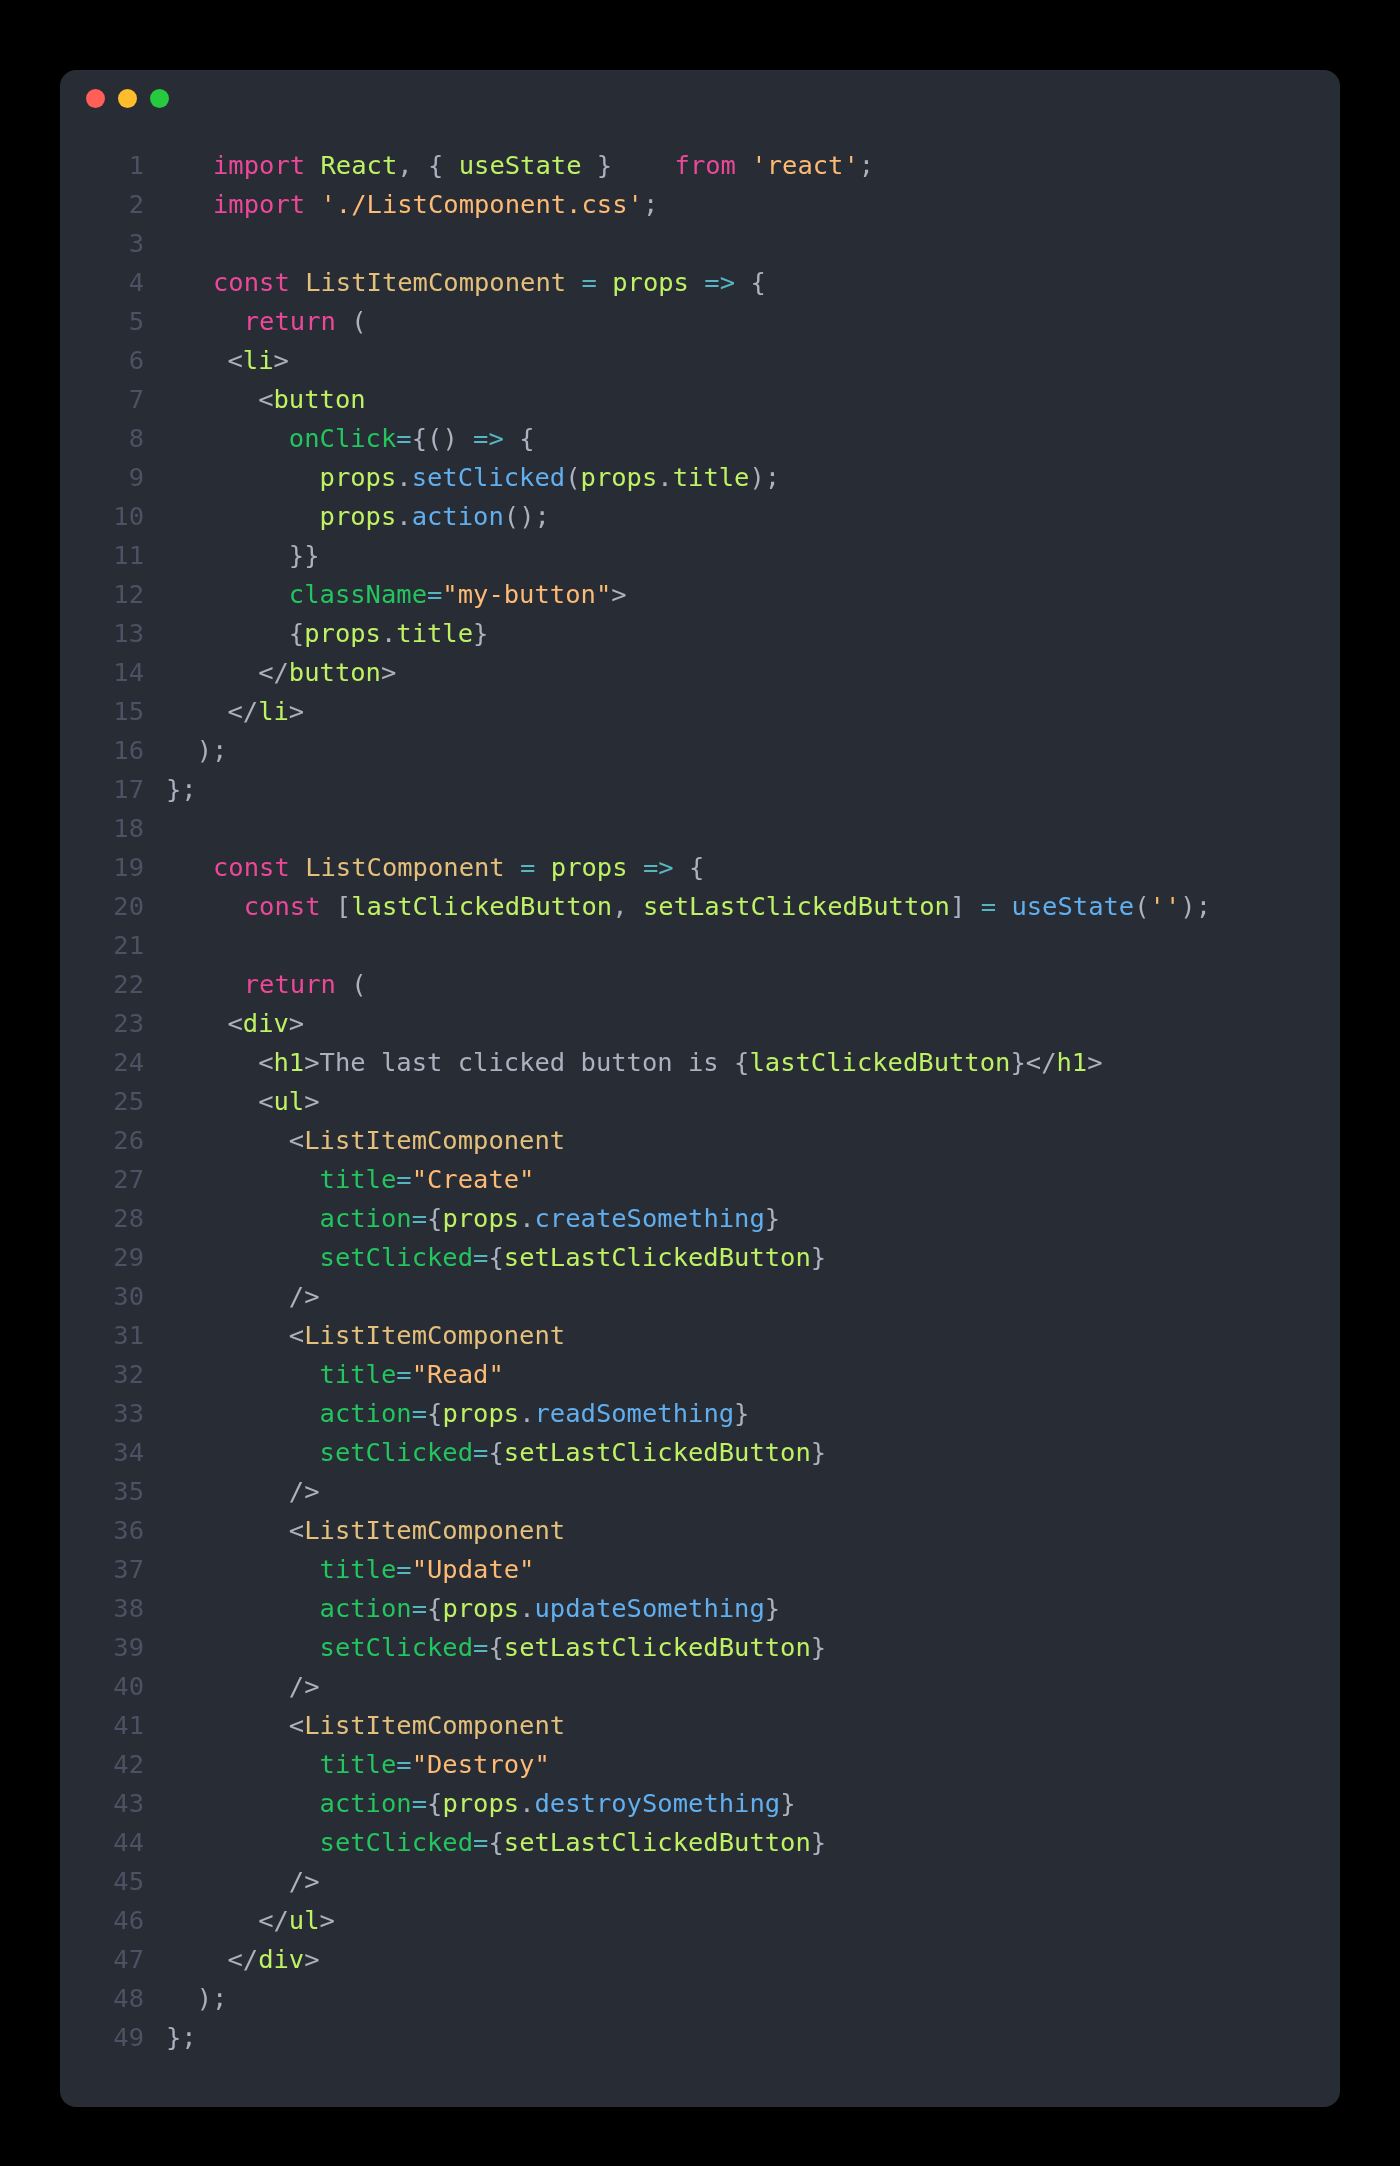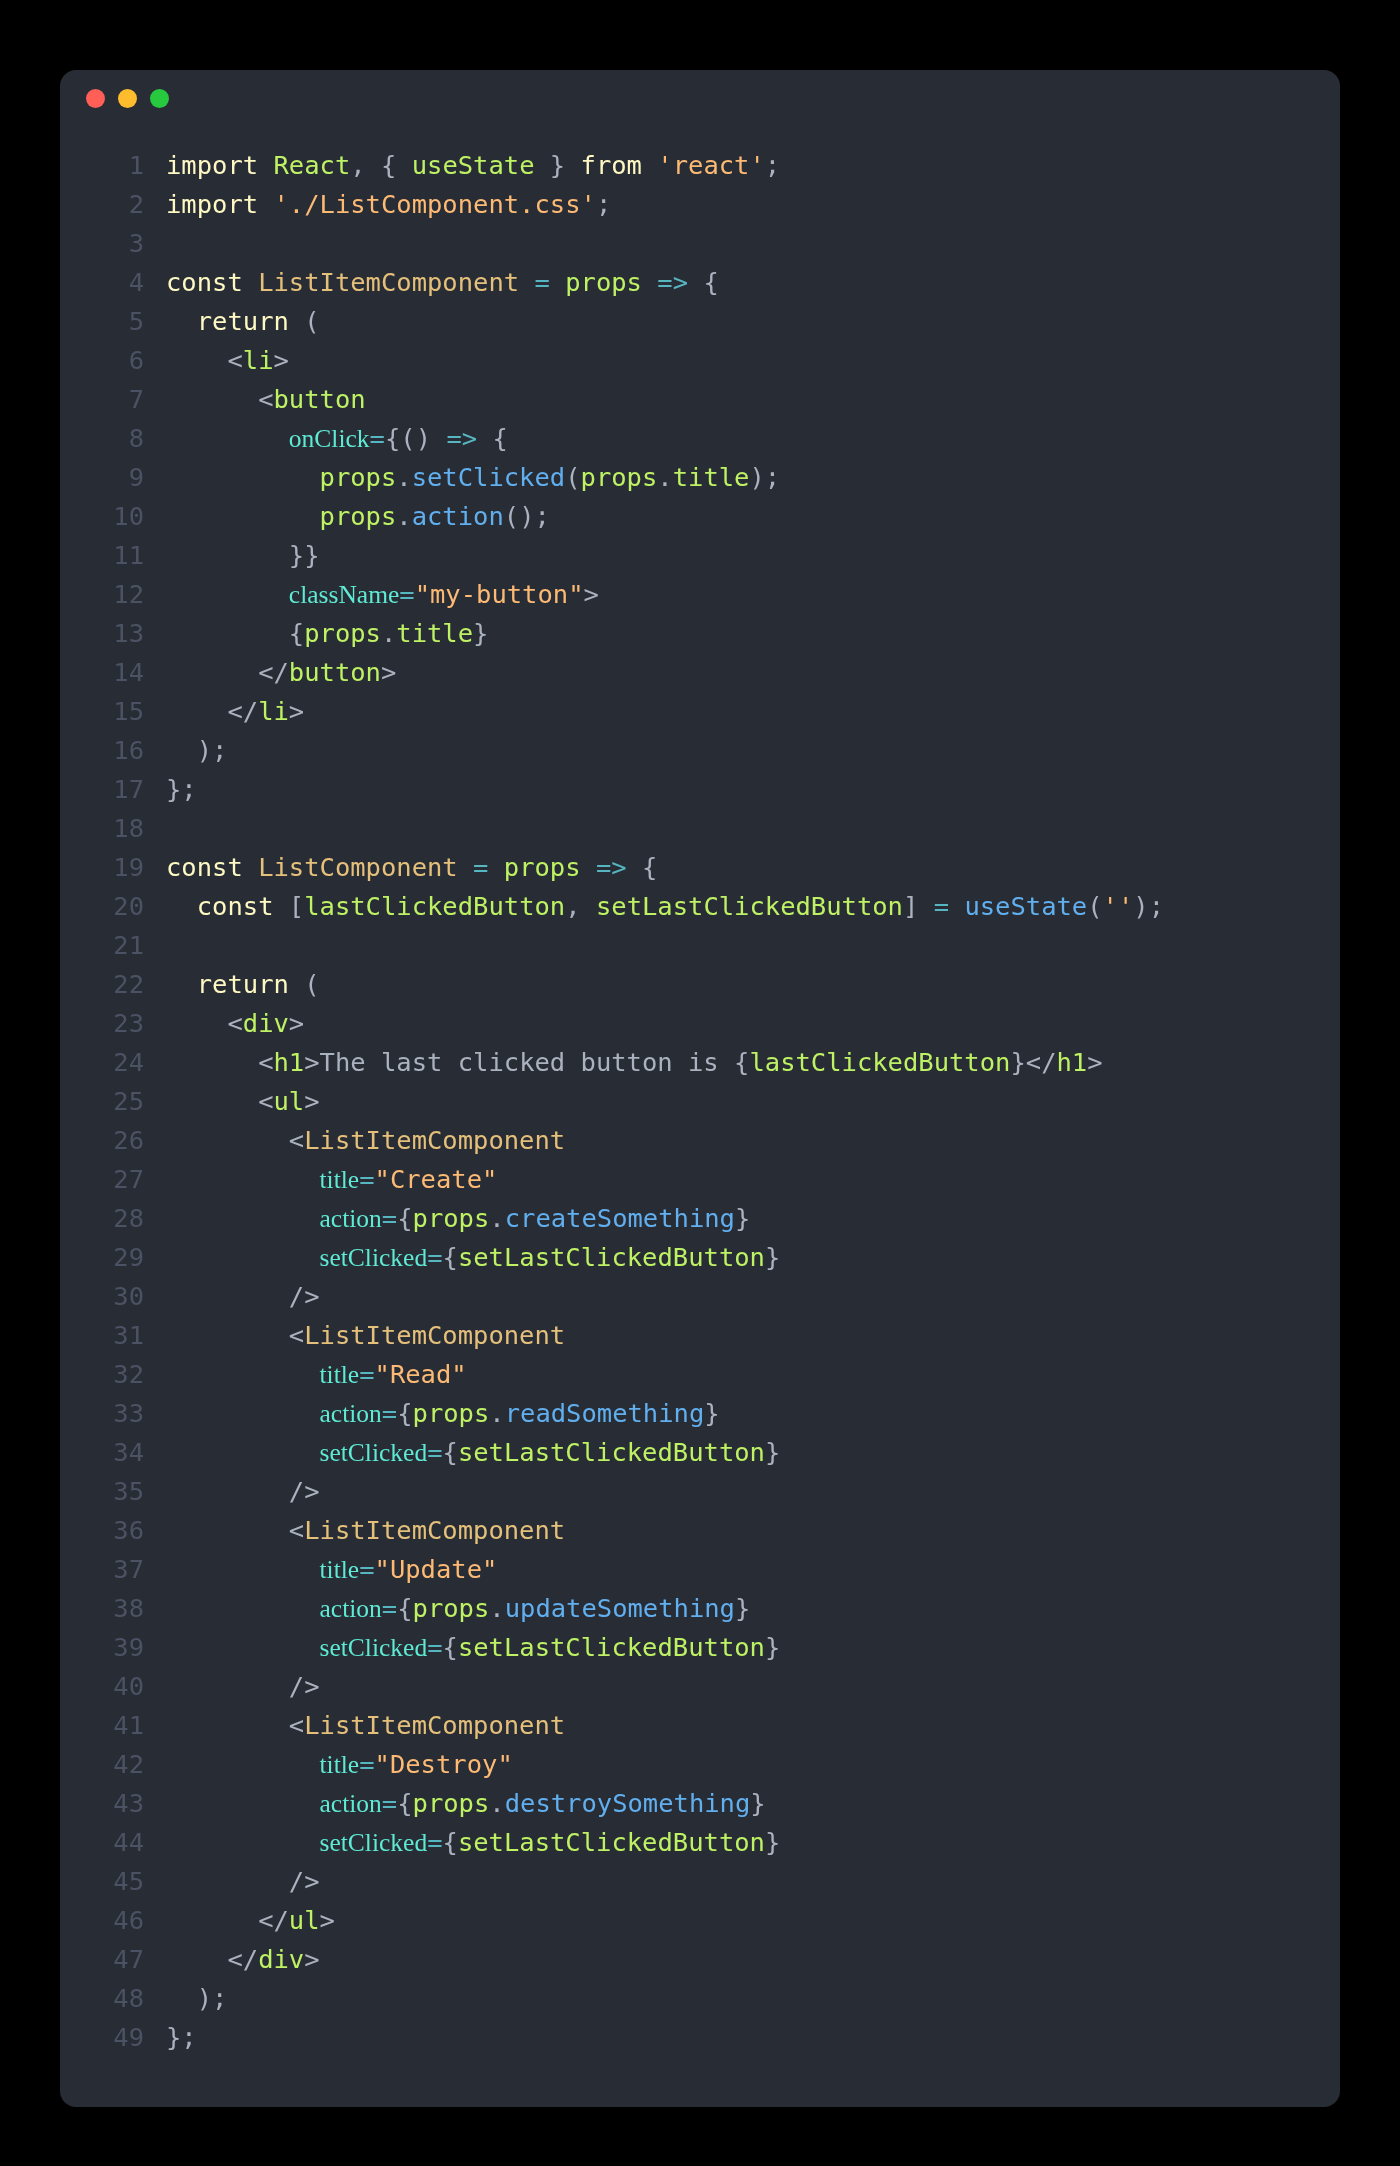--- a/index.html
+++ b/index.html
@@ -51,26 +51,26 @@
     text-align: right;
     color: #4b5263;
     padding-right: 22px;
     flex-shrink: 0;
     user-select: none;
   }
   .code {
     flex: 1;
   }
   
-  .kw   { color: #fef9c3; }  
+  .kw   { color: #ec4899; margin-left: 47px; }  
   .fn   { color: #61afef; }  
   .id   { color: #e5c07b; }  
   .str  { color: #fdba74; }  
   .var  { color: #bef264; }  
-  .attr { color: #5eead4; font-family: Liberation Serif, serif; }  
+  .attr { color: #22c55e; }  
   .pun  { color: #abb2bf; }  
   .op   { color: #56b6c2; }  
   .txt  { color: #abb2bf; }
 </style>
 </head>
 <body>
 
 <div class="window">
   <div class="titlebar">
     <div class="traffic-dot dot-close"></div>

